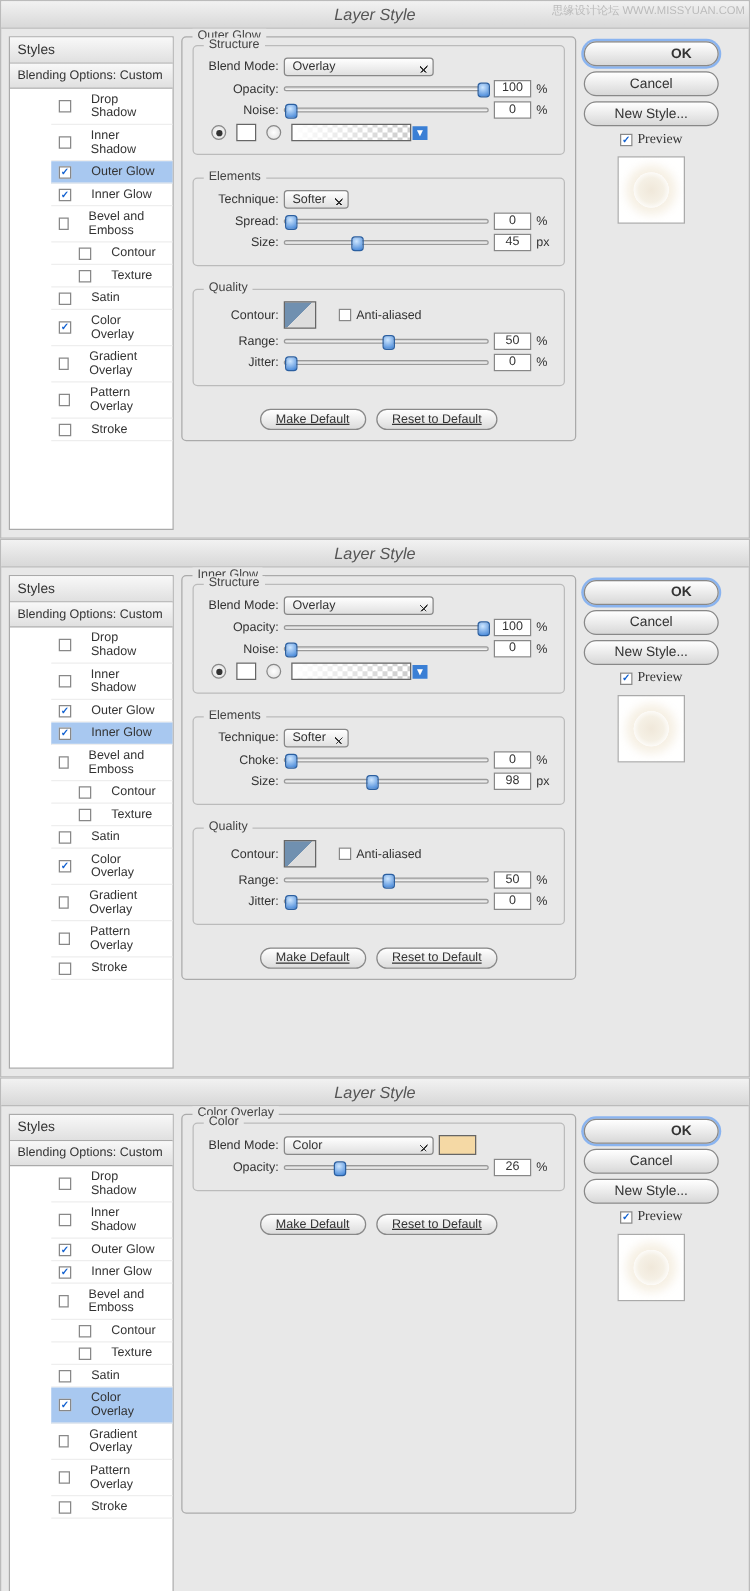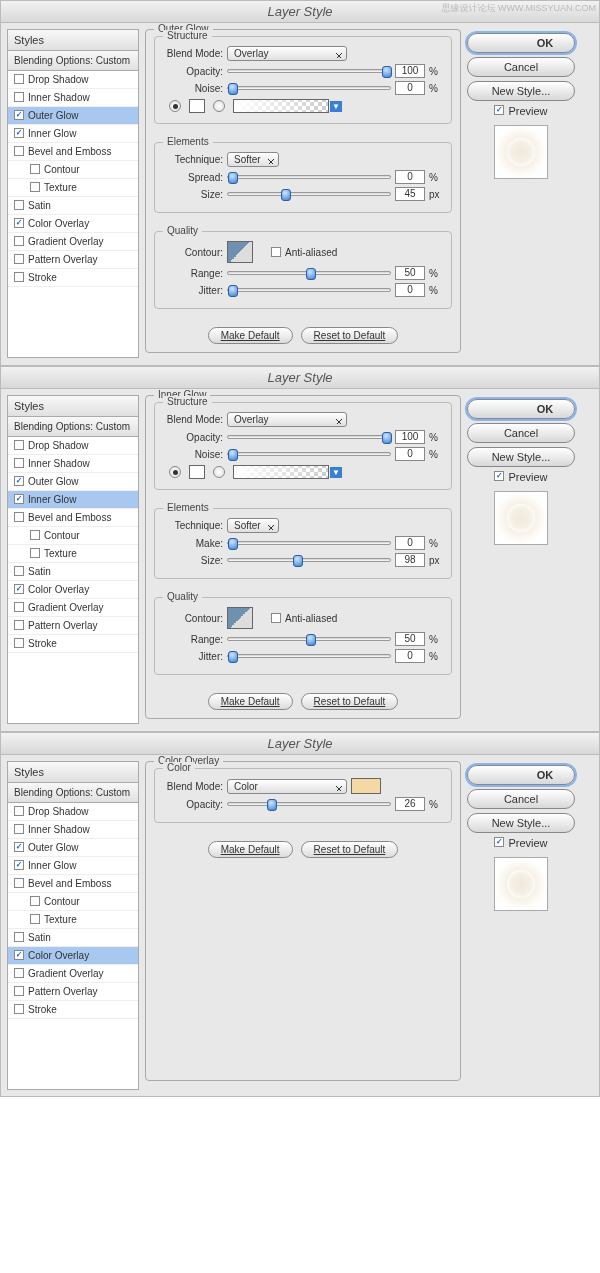--- a/index.html
+++ b/index.html
@@ -3,21 +3,21 @@
 <meta charset="utf-8">
 <style>
   * { box-sizing: border-box; margin: 0; padding: 0; }
   body { font-family: "Lucida Grande", Arial, sans-serif; font-size: 10px; background: #fff; color: #333; width: 600px; }
   .dialog { background: #e8e8e8; border: 1px solid #bbb; }
   .titlebar { background: linear-gradient(#f2f2f2,#d8d8d8); text-align: center; padding: 3px 0; font-size: 13px; color: #555; border-bottom: 1px solid #bbb; font-style: italic; }
   .body { display: flex; padding: 6px; gap: 6px; align-items: flex-start; }
   .styles-panel { width: 132px; border: 1px solid #aaa; background: #fff; }
   .styles-header { background: linear-gradient(#f8f8f8,#e0e0e0); border-bottom: 1px solid #aaa; padding: 4px 6px; font-size: 11px; }
   .blend-opts { background: linear-gradient(#f8f8f8,#e0e0e0); border-bottom: 1px solid #aaa; padding: 4px 6px; font-size: 10px; }
-  .style-item { display: flex; gap: 4px; padding: 3px 6px; border-bottom: 1px solid #eee; cursor: pointer; }
+  .style-item { display: flex; align-items: center; gap: 16px; padding: 3px 6px; border-bottom: 1px solid #eee; cursor: pointer; margin-left: 33px; }
   .style-item.sub { padding-left: 22px; }
   .style-item.sel { background: #a8c8f0; }
   .cb { width: 10px; height: 10px; border: 1px solid #888; background: #fff; display: inline-flex; align-items: center; justify-content: center; font-size: 8px; line-height: 1; }
   .cb.on { background: #fff; color: #1060d0; }
   .cb.on::after { content: "✓"; font-weight: bold; }
   .main { width: 316px; }
   .fieldset { border: 1px solid #aaa; border-radius: 4px; padding: 6px 8px 8px; margin-bottom: 6px; position: relative; }
   .legend { position: absolute; top: -7px; left: 8px; background: #e8e8e8; padding: 0 4px; font-size: 10px; color: #444; }
   .inner-set { border: 1px solid #bbb; border-radius: 4px; padding: 6px 8px 8px; margin-bottom: 18px; position: relative; }
   .inner-legend { position: absolute; top: -7px; left: 8px; background: #e8e8e8; padding: 0 4px; font-size: 10px; color: #444; }
@@ -39,21 +39,21 @@
   .gradient-sw { width: 96px; height: 14px; border: 1px solid #666; background:
      linear-gradient(to right, #fff, rgba(255,255,255,0)),
      repeating-conic-gradient(#ccc 0 25%, #fff 0 50%) 0/8px 8px; position: relative; }
   .gradient-sw::after { content: "▼"; position: absolute; right: -14px; top: 1px; font-size: 8px; color: #fff; background: #3a7fd5; padding: 1px 2px; }
   .contour-sw { width: 26px; height: 22px; border: 1px solid #666; background: linear-gradient(135deg, #7090b0 50%, #ddd 50%); }
   .btn-row { display: flex; gap: 8px; justify-content: center; text-decoration: underline; }
   .pill-btn { background: linear-gradient(#fff,#dcdcdc); border: 1px solid #888; border-radius: 10px; padding: 2px 12px; font-size: 10px; cursor: pointer; }
   .right-col { width: 108px; display: flex; flex-direction: column; gap: 4px; align-items: stretch; padding-top: 4px; }
   .big-btn { background: linear-gradient(#fff,#d8d8d8); border: 1px solid #888; border-radius: 12px; padding: 3px 0; text-align: center; font-size: 11px; cursor: pointer; }
   .big-btn.default { font-weight: bold; box-shadow: 0 0 0 2px #8ab4f0; padding-left: 48px; }
-  .preview-check { display: flex; align-items: flex-start; gap: 4px; justify-content: center; font-size: 11px; }
+  .preview-check { display: flex; align-items: flex-end; gap: 4px; justify-content: center; font-size: 11px; font-family: Liberation Serif, serif; }
   .preview-box { width: 54px; height: 54px; border: 1px solid #aaa; background: #fff; display: flex; align-items: center; justify-content: center; margin: 4px auto 0; }
   .preview-glow { width: 28px; height: 28px; background: radial-gradient(circle, #f0e8da 0%, #f5f0e5 50%, #fff 80%); border-radius: 50%; box-shadow: 0 0 8px 6px rgba(240,230,210,0.6); }
   .watermark { position: absolute; right: 4px; top: 2px; font-size: 9px; color: #bbb; }
   .color-sw { width: 30px; height: 16px; border: 1px solid #666; }
 </style>
 </head>
 <body>
 
 <div style="position:relative">
 <span class="watermark">思缘设计论坛  WWW.MISSYUAN.COM</span>
@@ -303,21 +303,21 @@
           <span class="gradient-sw"></span>
         </div>
       </div>
       <div class="inner-set">
                 <span class="inner-legend">Elements</span>
         <div class="row">
                   <span class="label">Technique:</span>
           <span class="select" style="min-width:52px">Softer</span>
                 </div>
        <div class="row">
-    <span class="label">Make:</span>
+    <span class="label">Choke:</span>
     <div class="slider">
                     <div class="thumb" style="left:0%"></div>
                   </div>
     <div class="numbox">0</div>
     <span class="unit">%</span>
   </div>
        <div class="row">
     <span class="label">Size:</span>
     <div class="slider">
                     <div class="thumb" style="left:40%"></div>

